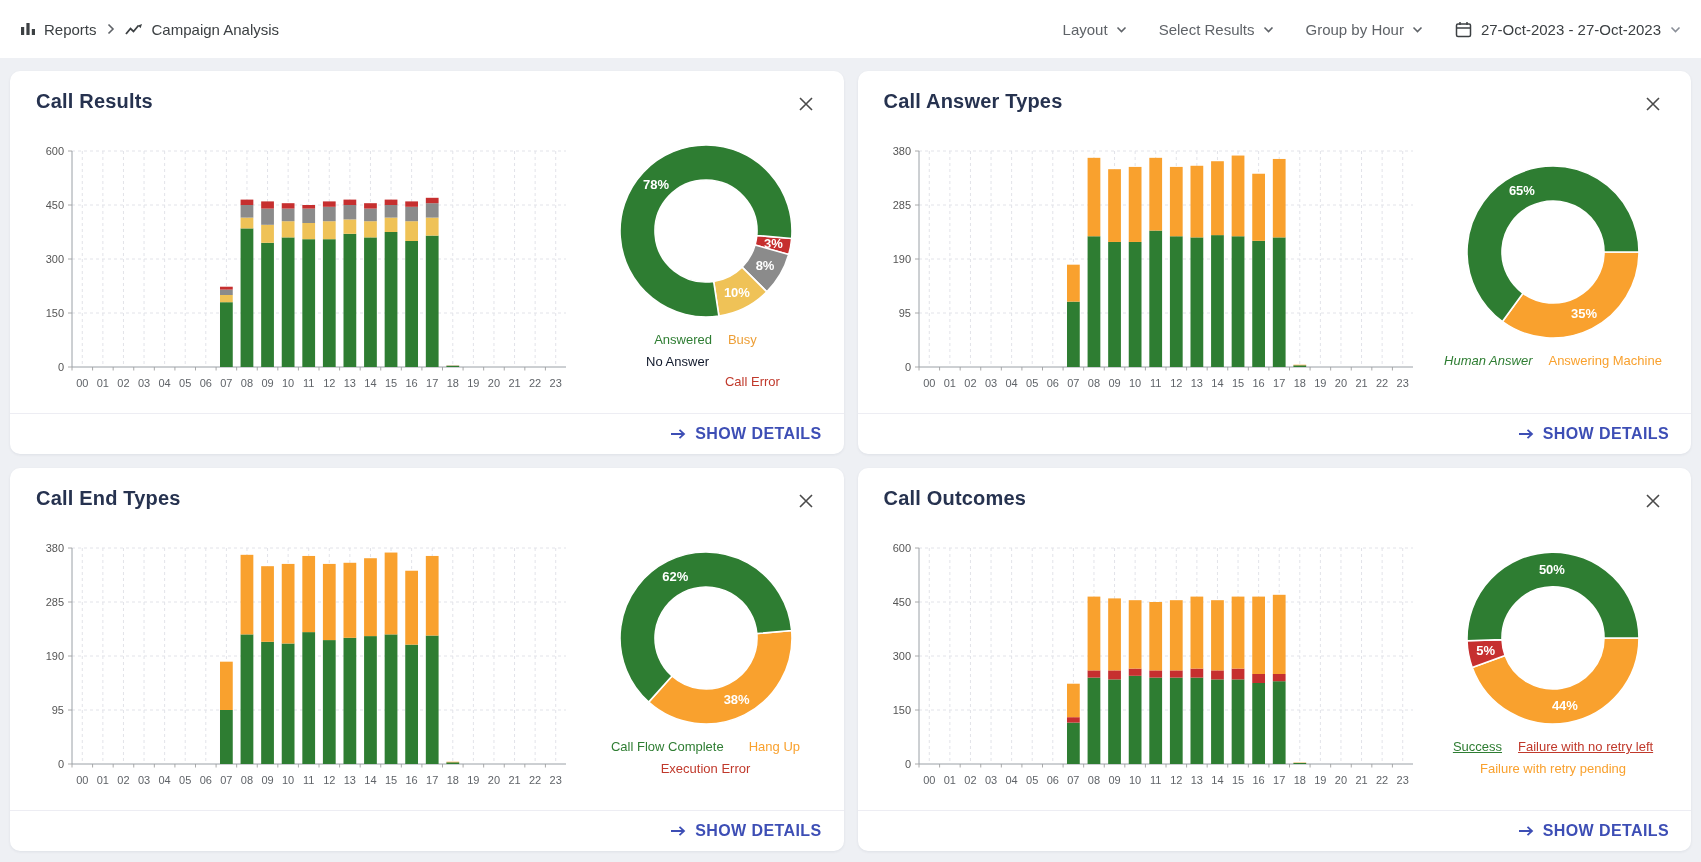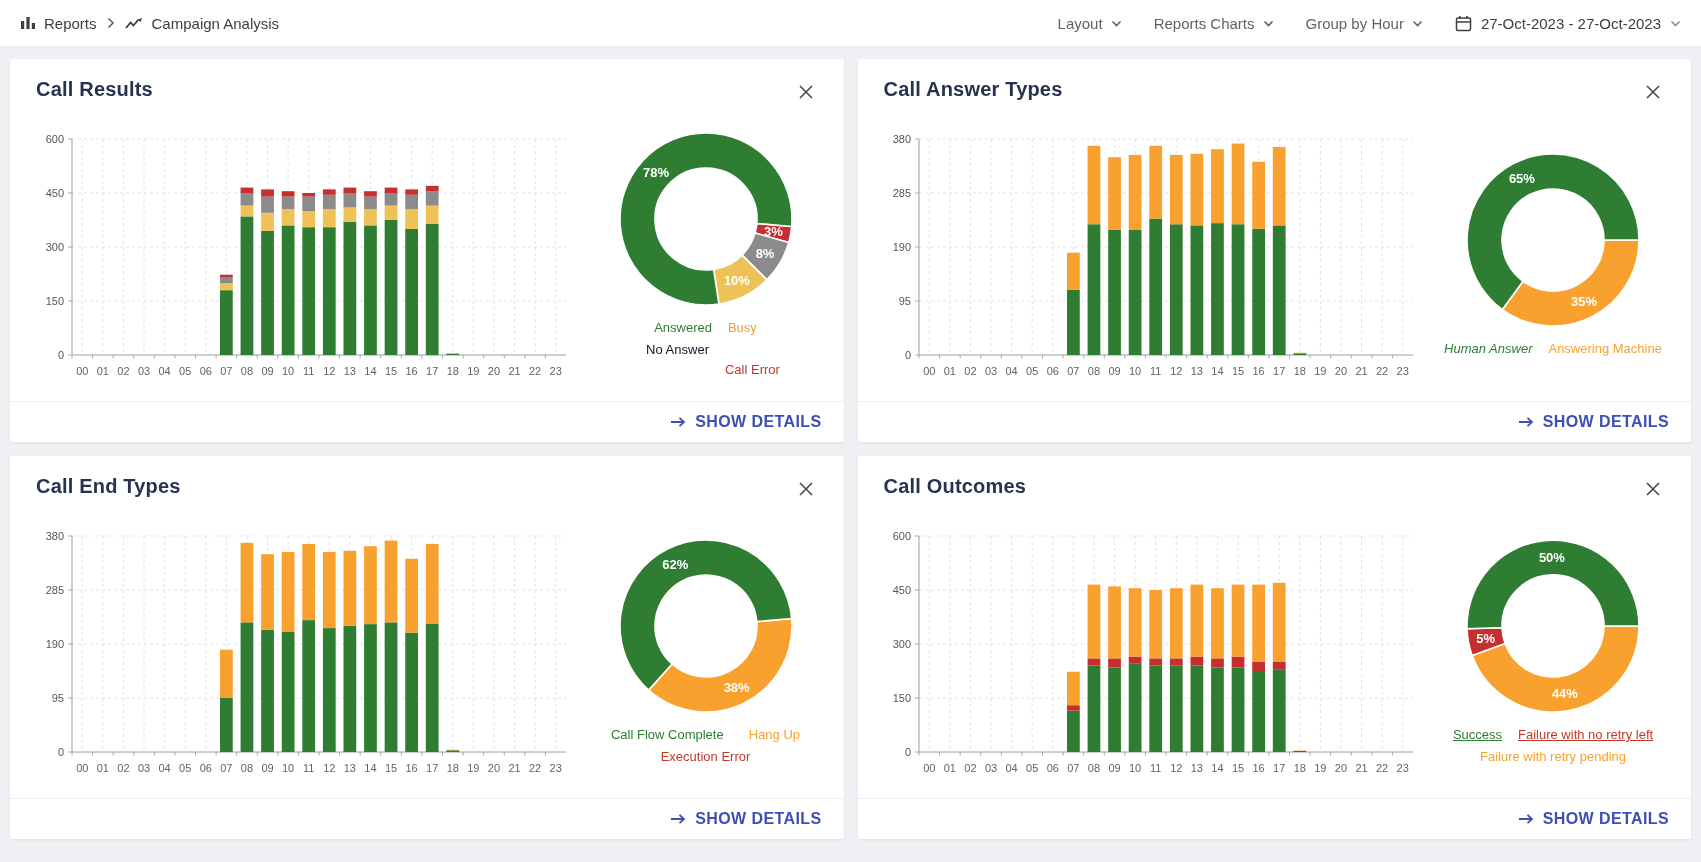--- a/index.html
+++ b/index.html
@@ -1,27 +1,27 @@
 <!DOCTYPE html>
 <html><head>
 <meta charset="utf-8">
 <style>
   *{box-sizing:border-box;margin:0;padding:0}
   html,body{width:1701px;height:862px}
   body{background:#eef0f4;font-family:"Liberation Sans",sans-serif;overflow:hidden}
 
-  .topbar{height:46px;background:#fff;display:flex;align-items:center;justify-content:space-between;padding:0 20px}
+  .topbar{height:58px;background:#fff;display:flex;align-items:center;justify-content:space-between;padding:0 20px}
   .crumbs{display:flex;align-items:center;gap:10px;color:#3c4043;font-size:15px}
   .crumb{display:flex;align-items:center;gap:8px;cursor:pointer}
   .controls{display:flex;align-items:center;gap:32px;color:#5f6368;font-size:15px}
   .ctrl{display:flex;align-items:center;gap:8px;cursor:pointer;background:none;border:none;font:inherit;color:inherit}
   .daterange{display:flex;align-items:center;gap:9px;color:#3c4043}
 
   .grid{display:grid;grid-template-columns:1fr 1fr;gap:14px;padding:13px 10px}
-  .card{background:#fff;border-radius:2px;height:383px;display:flex;flex-direction:column;box-shadow:0 1px 3px rgba(20,30,60,.07)}
+  .card{background:#fff;border-radius:10px;height:383px;display:flex;flex-direction:column;box-shadow:0 1px 3px rgba(20,30,60,.07)}
   .card-head{display:flex;justify-content:space-between;align-items:flex-start;padding:19px 26px 0}
   .card-title{font-size:20px;font-weight:bold;color:#26324f;letter-spacing:.2px}
   .close-btn{cursor:pointer;padding:4px;margin-top:2px;line-height:0}
   .card-body{flex:1;display:flex;align-items:center;padding:2px 8px 0 12px}
   .bar-wrap{flex:1;display:flex;justify-content:center}
   .donut-wrap{width:254px;display:flex;flex-direction:column;align-items:center;gap:8px;padding-right:6px}
   .legend{display:flex;flex-direction:column;gap:3px;align-items:center;min-height:20px}
   .legend-row{display:flex;gap:16px;justify-content:center;line-height:19px}
   .legend-item{font-size:13px;cursor:pointer;white-space:nowrap}
   .card-foot{border-top:1px solid #ededf3;padding:11px 22px;display:flex;justify-content:flex-end}
@@ -54,21 +54,21 @@
   </div>
 
   <div class="controls">
     <button class="ctrl">
       <span>Layout</span>
       <svg width="11" height="7" viewBox="0 0 11 7">
         <polyline points="1.5,1.5 5.5,5.5 9.5,1.5" fill="none" stroke="#5f6368" stroke-width="1.6"></polyline>
       </svg>
     </button>
     <button class="ctrl">
-      <span>Reports Charts</span>
+      <span>Select Results</span>
       <svg width="11" height="7" viewBox="0 0 11 7">
         <polyline points="1.5,1.5 5.5,5.5 9.5,1.5" fill="none" stroke="#5f6368" stroke-width="1.6"></polyline>
       </svg>
     </button>
     <button class="ctrl">
       <span>Group by Hour</span>
       <svg width="11" height="7" viewBox="0 0 11 7">
         <polyline points="1.5,1.5 5.5,5.5 9.5,1.5" fill="none" stroke="#5f6368" stroke-width="1.6"></polyline>
       </svg>
     </button>

